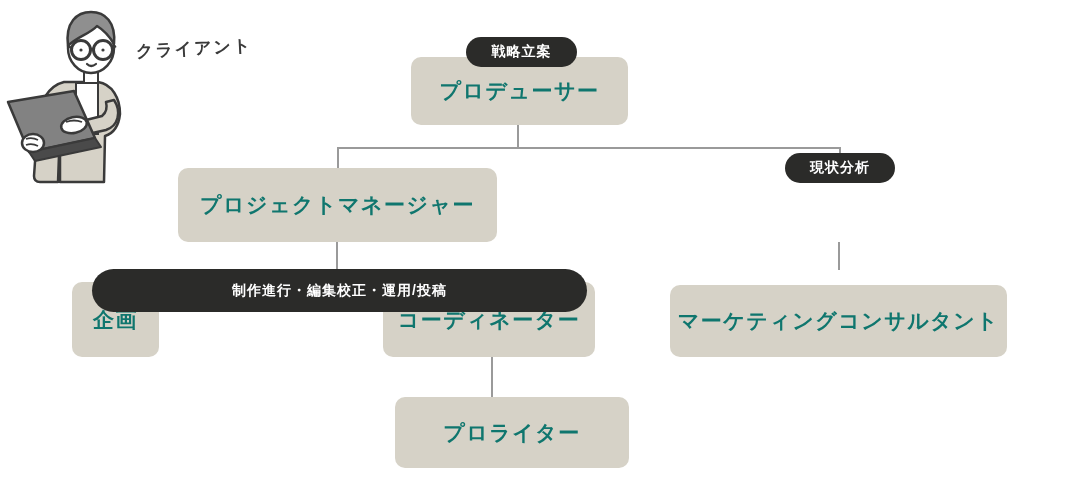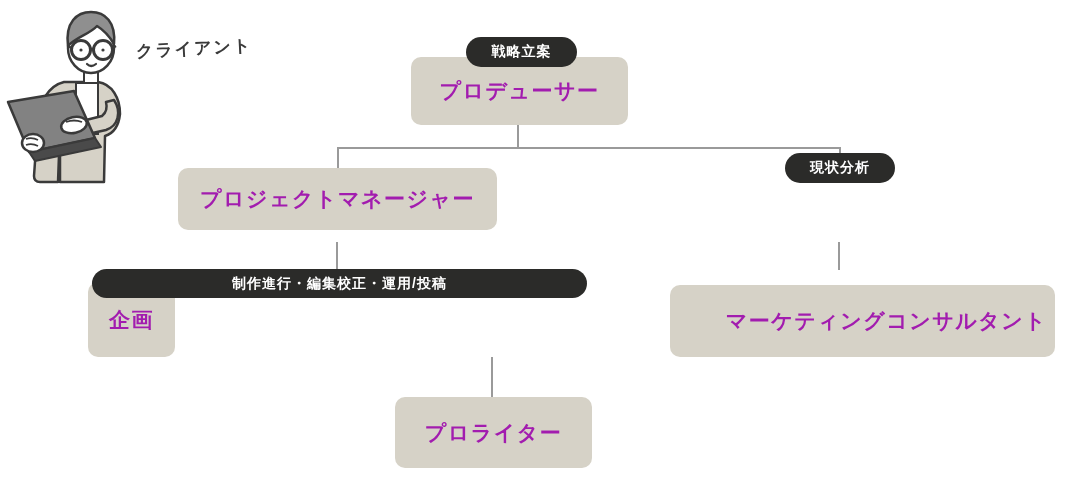--- a/index.html
+++ b/index.html
@@ -17,46 +17,46 @@
   .v-left-drop{left:337px;top:147px;width:2px;height:23px;}
   .v-right-drop{left:839px;top:147px;width:2px;height:23px;}
   .v-pm-drop{left:336px;top:242px;width:2px;height:29px;}
   .v-md-drop{left:838px;top:242px;width:2px;height:28px;}
   .v-coord-drop{left:491px;top:357px;width:2px;height:41px;}
   
   .node{
     position:absolute;z-index:2;
     background:#d6d2c7;border-radius:10px;
     display:flex;align-items:center;justify-content:center;
-    font-weight:bold;color:#a21caf;
+    font-weight:bold;color:#0f766e;
     font-size:21px;letter-spacing:1.5px;
     white-space:nowrap;
     font-family:Liberation Mono, monospace;
   }
   .n-producer{left:411px;top:57px;width:217px;height:68px;}
-  .n-pm{left:178px;top:168px;width:319px;height:62px;}
+  .n-pm{left:178px;top:168px;width:319px;height:74px;}
   .n-md{left:670px;top:168px;width:335px;height:74px;}
-  .n-planning{left:88px;top:282px;width:87px;height:75px;font-size:21px;}
+  .n-planning{left:72px;top:282px;width:87px;height:75px;font-size:21px;}
   .n-editing{left:183px;top:282px;width:85px;height:75px;}
   .n-proof{left:283px;top:282px;width:85px;height:75px;}
   .n-coord{left:383px;top:282px;width:212px;height:75px;}
-  .n-writer{left:395px;top:397px;width:197px;height:71px;}
-  .n-consult{left:670px;top:285px;width:337px;height:72px;padding-left:48px;}
+  .n-writer{left:395px;top:397px;width:234px;height:71px;}
+  .n-consult{left:670px;top:285px;width:337px;height:72px;}
   
   .badge{
     position:absolute;z-index:3;
     background:#2b2b29;color:#ffffff;
     border-radius:999px;
     display:flex;align-items:center;justify-content:center;
     font-weight:bold;font-size:14px;letter-spacing:1px;
     white-space:nowrap;
   }
   .b-strategy{left:466px;top:37px;width:111px;height:30px;}
   .b-genjo{left:785px;top:153px;width:110px;height:30px;}
-  .b-production{left:92px;top:269px;width:495px;height:29px;}
+  .b-production{left:92px;top:269px;width:495px;height:43px;}
   .b-kouka{left:760px;top:268px;width:158px;height:31px;}
   
   .client-illo{position:absolute;left:2px;top:6px;z-index:2;}
   .client-label{
     position:absolute;left:136px;top:37px;z-index:3;
     font-weight:bold;font-size:17px;color:#3a3a3a;
     letter-spacing:2px;transform:rotate(-3deg);white-space:nowrap;
   }
 </style>
 </head>
@@ -108,20 +108,23 @@
 
   <div class="node n-producer">
     <span>プロデューサー</span>
   </div>
   <div class="node n-pm">
     <span>プロジェクトマネージャー</span>
   </div>
   <div class="node n-planning">
     <span>企画</span>
   </div>
+  <div class="node n-coord">
+    <span>コーディネーター</span>
+  </div>
   <div class="node n-writer">
     <span>プロライター</span>
   </div>
   <div class="node n-consult">
     <span>マーケティングコンサルタント</span>
   </div>
 
   <div class="badge b-strategy">
     <span>戦略立案</span>
   </div>

